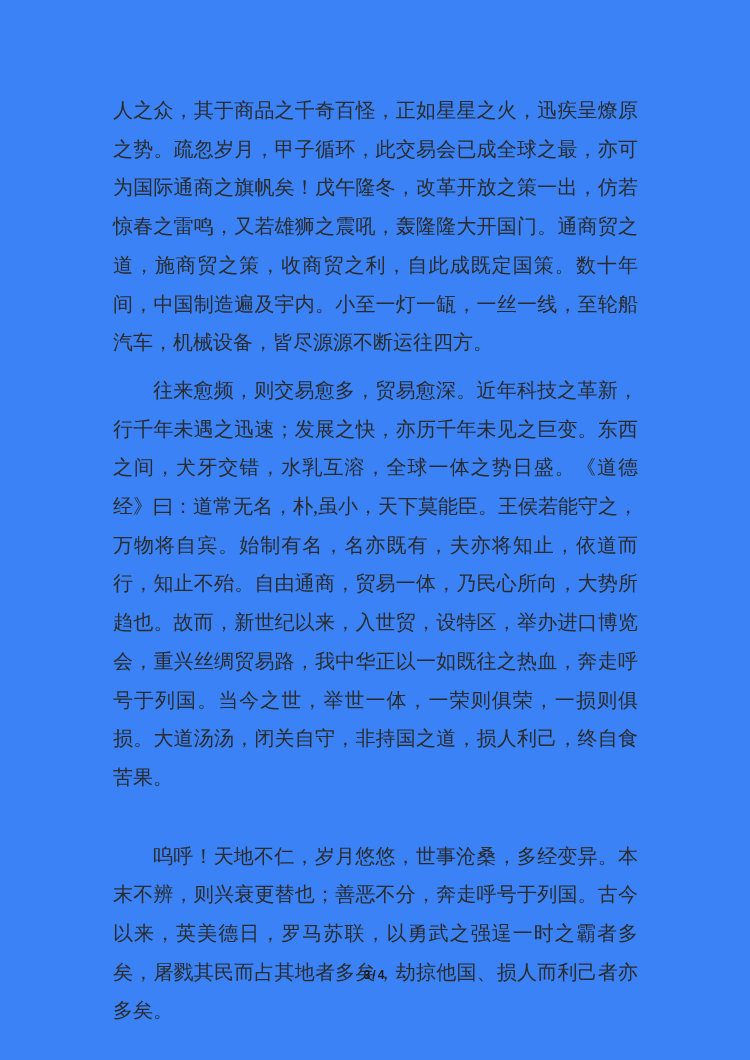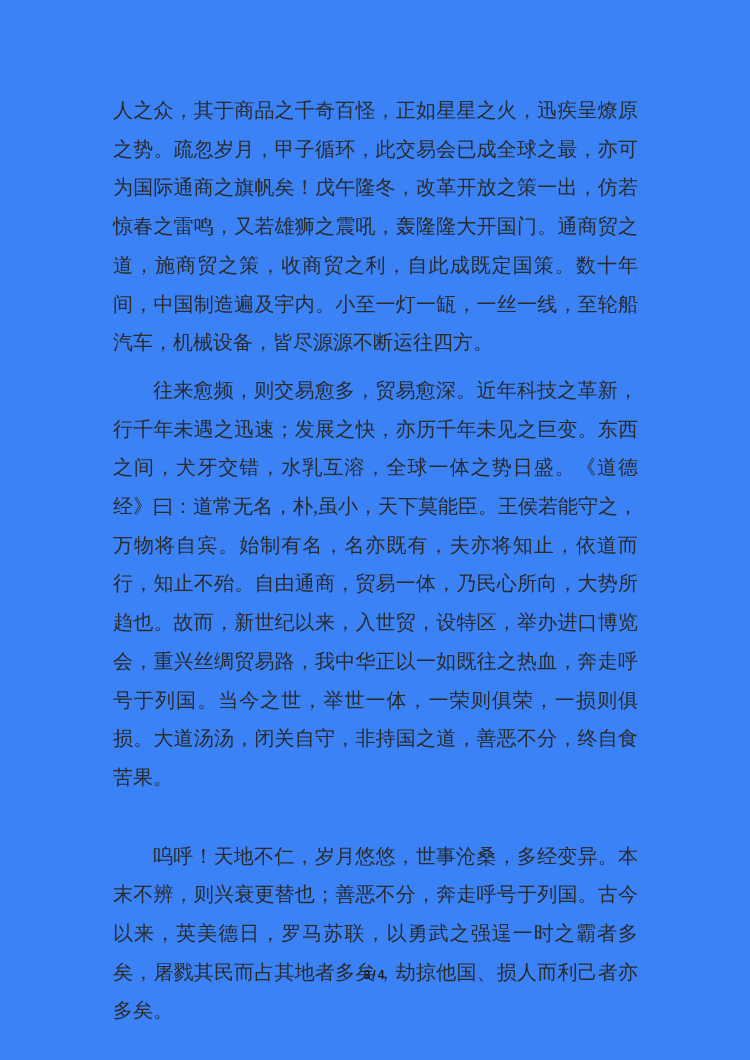--- a/index.html
+++ b/index.html
@@ -54,17 +54,17 @@
     color: #1a1a1a;
     letter-spacing: 2px;
   }
 </style>
 </head>
 <body>
 
 <div class="page">
   <div class="content">
     <p class="para">人之众，其于商品之千奇百怪，正如星星之火，迅疾呈燎原之势。疏忽岁月，甲子循环，此交易会已成全球之最，亦可为国际通商之旗帆矣！戊午隆冬，改革开放之策一出，仿若惊春之雷鸣，又若雄狮之震吼，轰隆隆大开国门。通商贸之道，施商贸之策，收商贸之利，自此成既定国策。数十年间，中国制造遍及宇内。小至一灯一缻，一丝一线，至轮船汽车，机械设备，皆尽源源不断运往四方。</p>
-    <p class="para indent">往来愈频，则交易愈多，贸易愈深。近年科技之革新，行千年未遇之迅速；发展之快，亦历千年未见之巨变。东西之间，犬牙交错，水乳互溶，全球一体之势日盛。《道德经》曰：道常无名，朴,虽小，天下莫能臣。王侯若能守之，万物将自宾。始制有名，名亦既有，夫亦将知止，依道而行，知止不殆。自由通商，贸易一体，乃民心所向，大势所趋也。故而，新世纪以来，入世贸，设特区，举办进口博览会，重兴丝绸贸易路，我中华正以一如既往之热血，奔走呼号于列国。当今之世，举世一体，一荣则俱荣，一损则俱损。大道汤汤，闭关自守，非持国之道，善恶不分，终自食苦果。</p>
+    <p class="para indent">往来愈频，则交易愈多，贸易愈深。近年科技之革新，行千年未遇之迅速；发展之快，亦历千年未见之巨变。东西之间，犬牙交错，水乳互溶，全球一体之势日盛。《道德经》曰：道常无名，朴,虽小，天下莫能臣。王侯若能守之，万物将自宾。始制有名，名亦既有，夫亦将知止，依道而行，知止不殆。自由通商，贸易一体，乃民心所向，大势所趋也。故而，新世纪以来，入世贸，设特区，举办进口博览会，重兴丝绸贸易路，我中华正以一如既往之热血，奔走呼号于列国。当今之世，举世一体，一荣则俱荣，一损则俱损。大道汤汤，闭关自守，非持国之道，损人利己，终自食苦果。</p>
     <p class="para indent gap-before">呜呼！天地不仁，岁月悠悠，世事沧桑，多经变异。本末不辨，则兴衰更替也；善恶不分，奔走呼号于列国。古今以来，英美德日，罗马苏联，以勇武之强逞一时之霸者多矣，屠戮其民而占其地者多矣，劫掠他国、损人而利己者亦多矣。</p>
   </div>
   <div class="footer">3/4</div>
 </div>
 
 </body></html>

